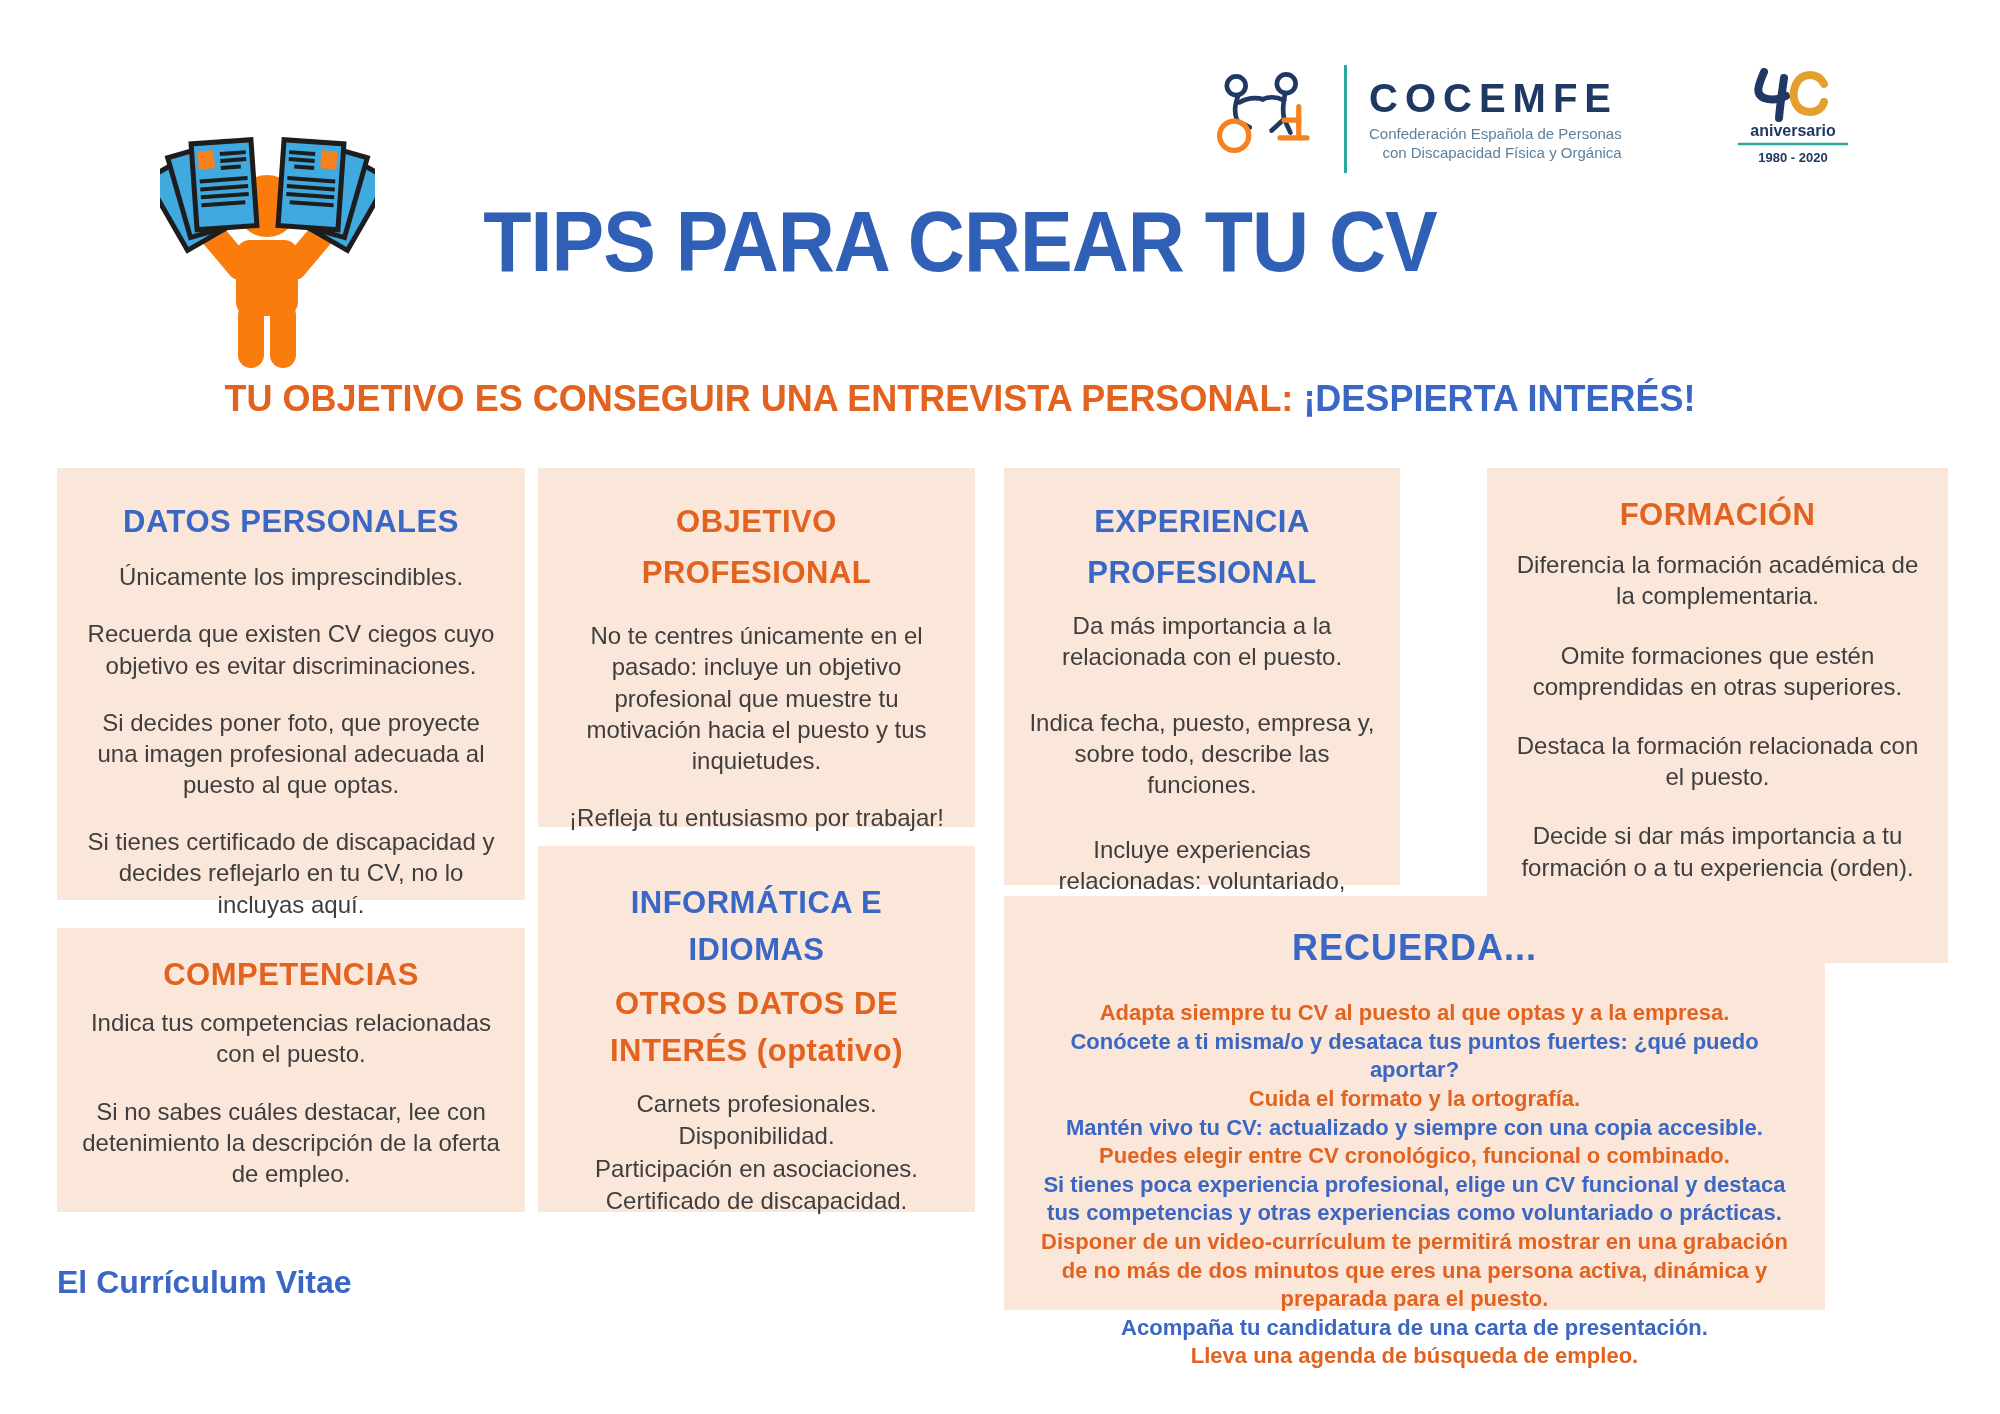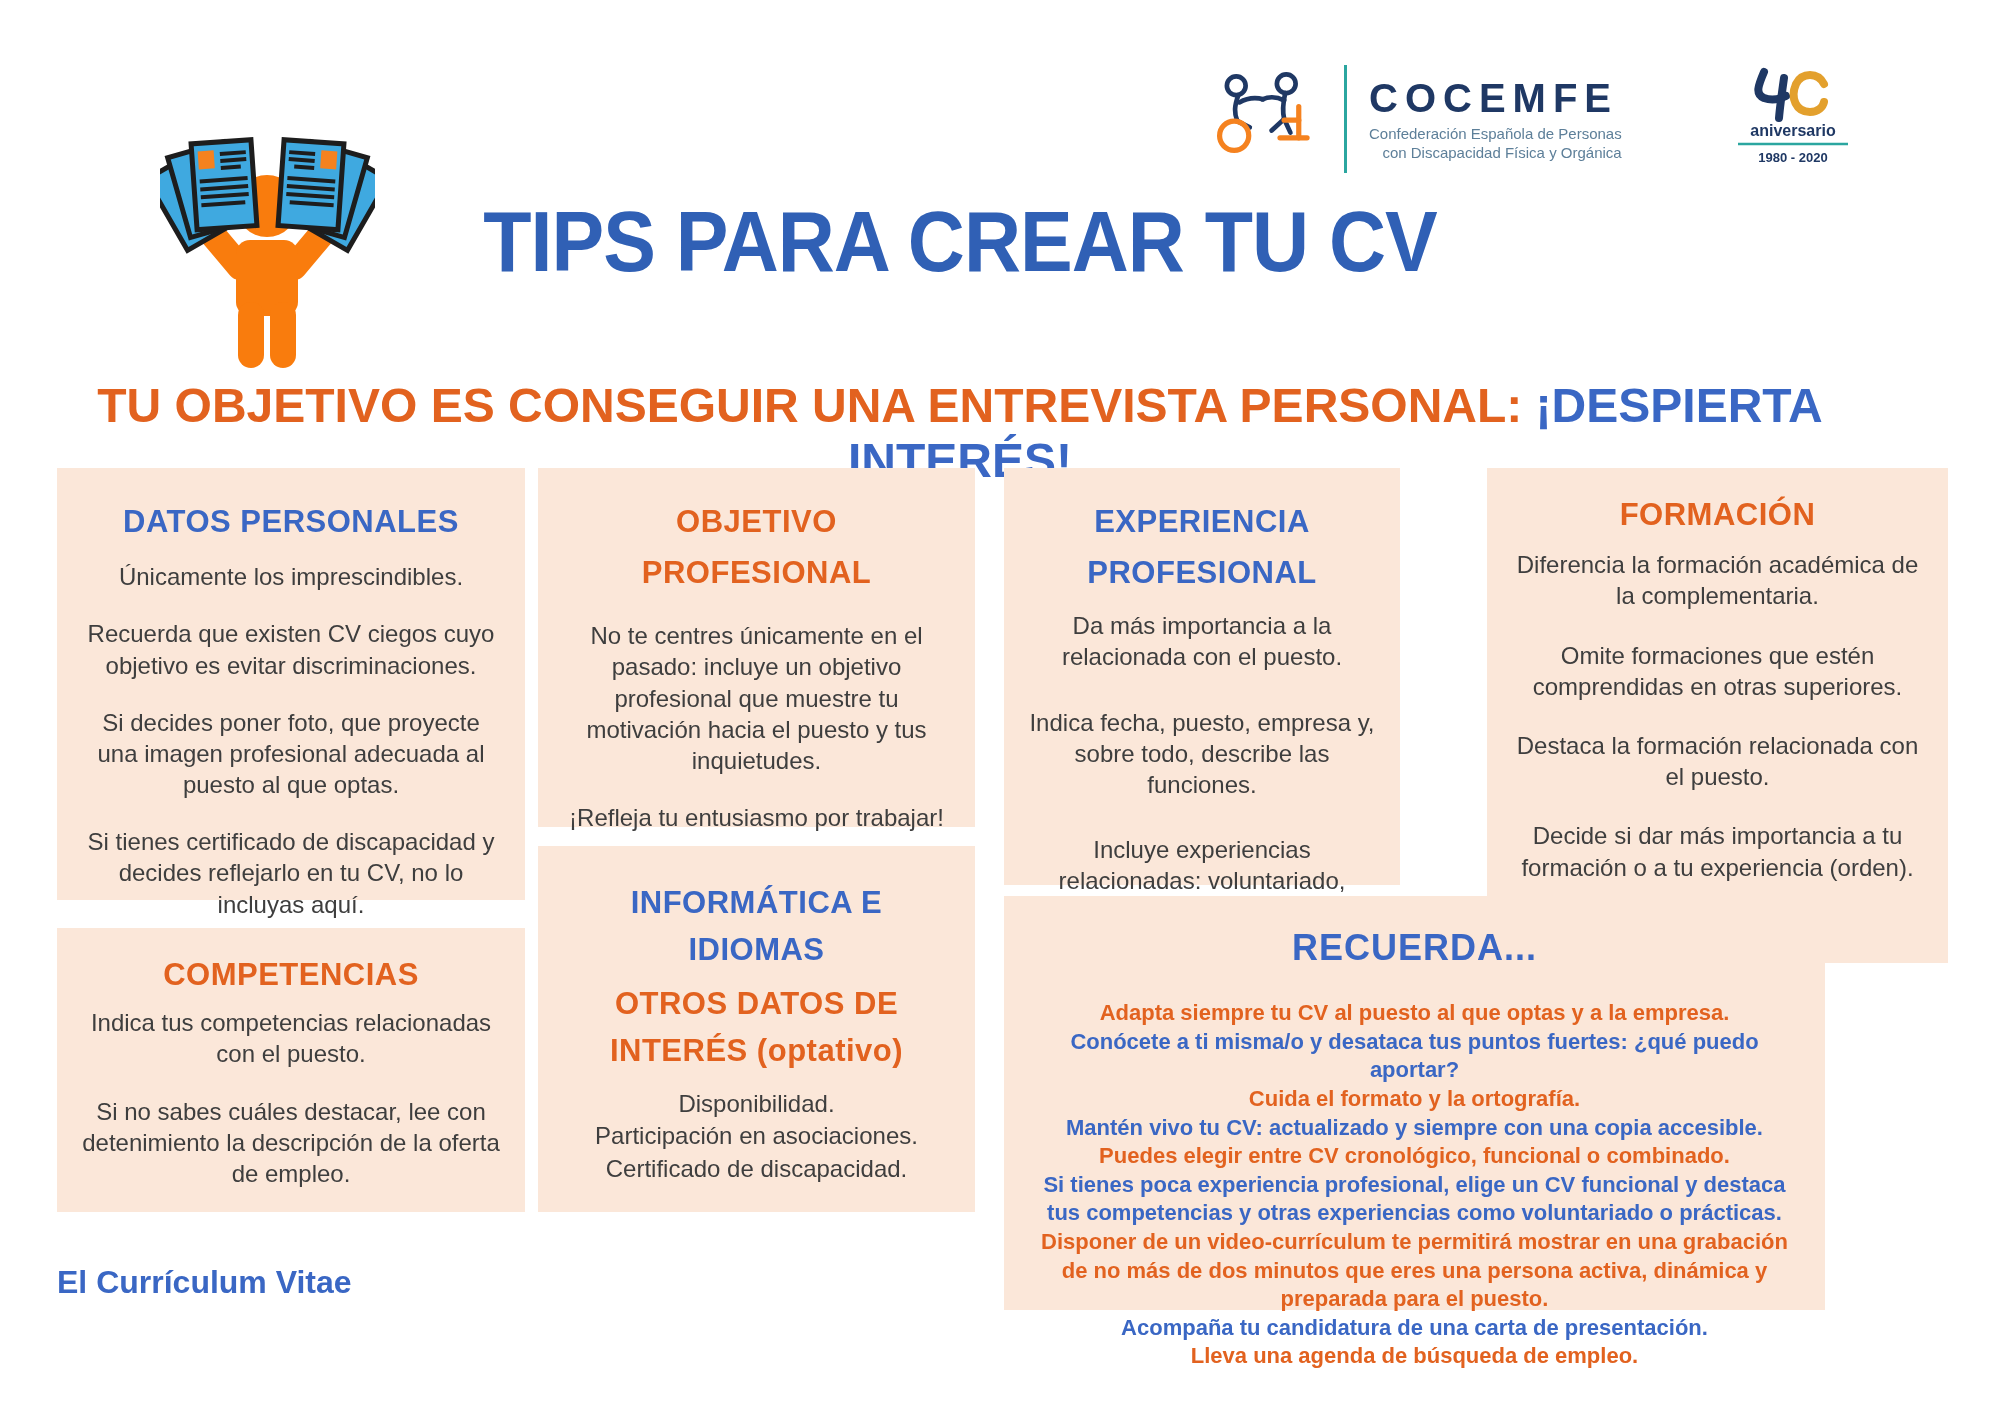--- a/index.html
+++ b/index.html
@@ -19,21 +19,21 @@
   .logo-divider{width:3px;height:108px;background:var(--teal);margin-right:22px;}
   .logo-name{
     font-size:40px;font-weight:800;color:var(--navy);letter-spacing:7px;line-height:1.1;
   }
   .logo-tagline{
     margin-top:4px;font-size:15px;color:#5d7f99;text-align:right;line-height:1.3;
   }
   .anniversary{position:absolute;left:1728px;top:58px;}
   .subtitle{
     position:absolute;left:30px;top:378px;width:1860px;text-align:center;
-    font-size:48px;font-weight:800;letter-spacing:0;
+    font-size:36px;font-weight:800;letter-spacing:0;
   }
   .subtitle .part-orange{color:var(--accent_orange);}
   .subtitle .part-blue{color:var(--accent_blue);}
   
   .card{position:absolute;background:var(--card_bg);text-align:center;box-sizing:border-box;padding:20px 24px;}
   .card h2{
     margin:8px auto 22px auto;font-size:31px;font-weight:800;line-height:1.65;letter-spacing:.5px;
   }
   .card h2.blue{color:var(--accent_blue);}
   .card h2.orange{color:var(--accent_orange);}
@@ -212,20 +212,21 @@
 
   <div class="card card-competencias">
     <h2 class="orange">COMPETENCIAS</h2>
     <p>Indica tus competencias relacionadas con el puesto.</p>
     <p>Si no sabes cuáles destacar, lee con detenimiento la descripción de la oferta de empleo.</p>
   </div>
 
   <div class="card card-informatica">
     <h2 class="blue">INFORMÁTICA E IDIOMAS</h2>
     <h2 class="orange">OTROS DATOS DE INTERÉS (optativo)</h2>
+    <div class="item">Carnets profesionales.</div>
     <div class="item">Disponibilidad.</div>
     <div class="item">Participación en asociaciones.</div>
     <div class="item">Certificado de discapacidad.</div>
   </div>
 
   <div class="card card-recuerda">
     <h2 class="blue">RECUERDA...</h2>
     <div class="line" style="color: rgb(226, 98, 31);">Adapta siempre tu CV al puesto al que optas y a la empresa.</div>
     <div class="line" style="color: rgb(58, 103, 196);">Conócete a ti misma/o y desataca tus puntos fuertes: ¿qué puedo aportar?</div>
     <div class="line" style="color: rgb(226, 98, 31);">Cuida el formato y la ortografía.</div>

